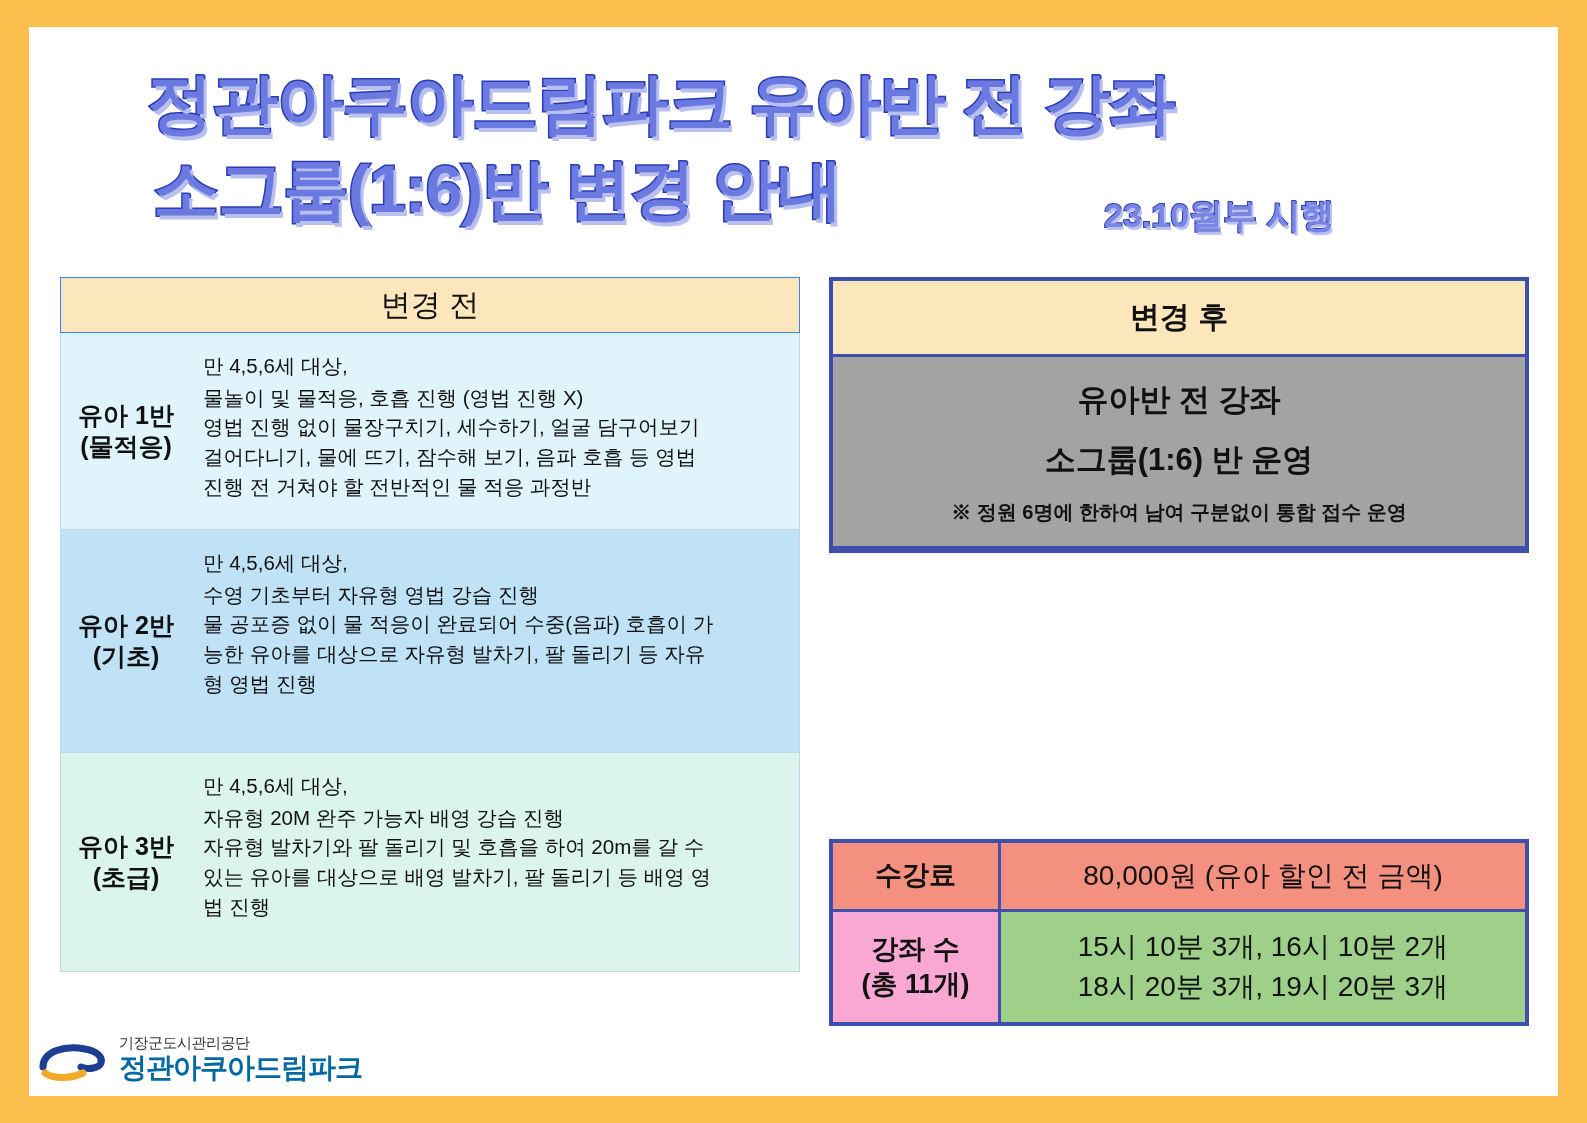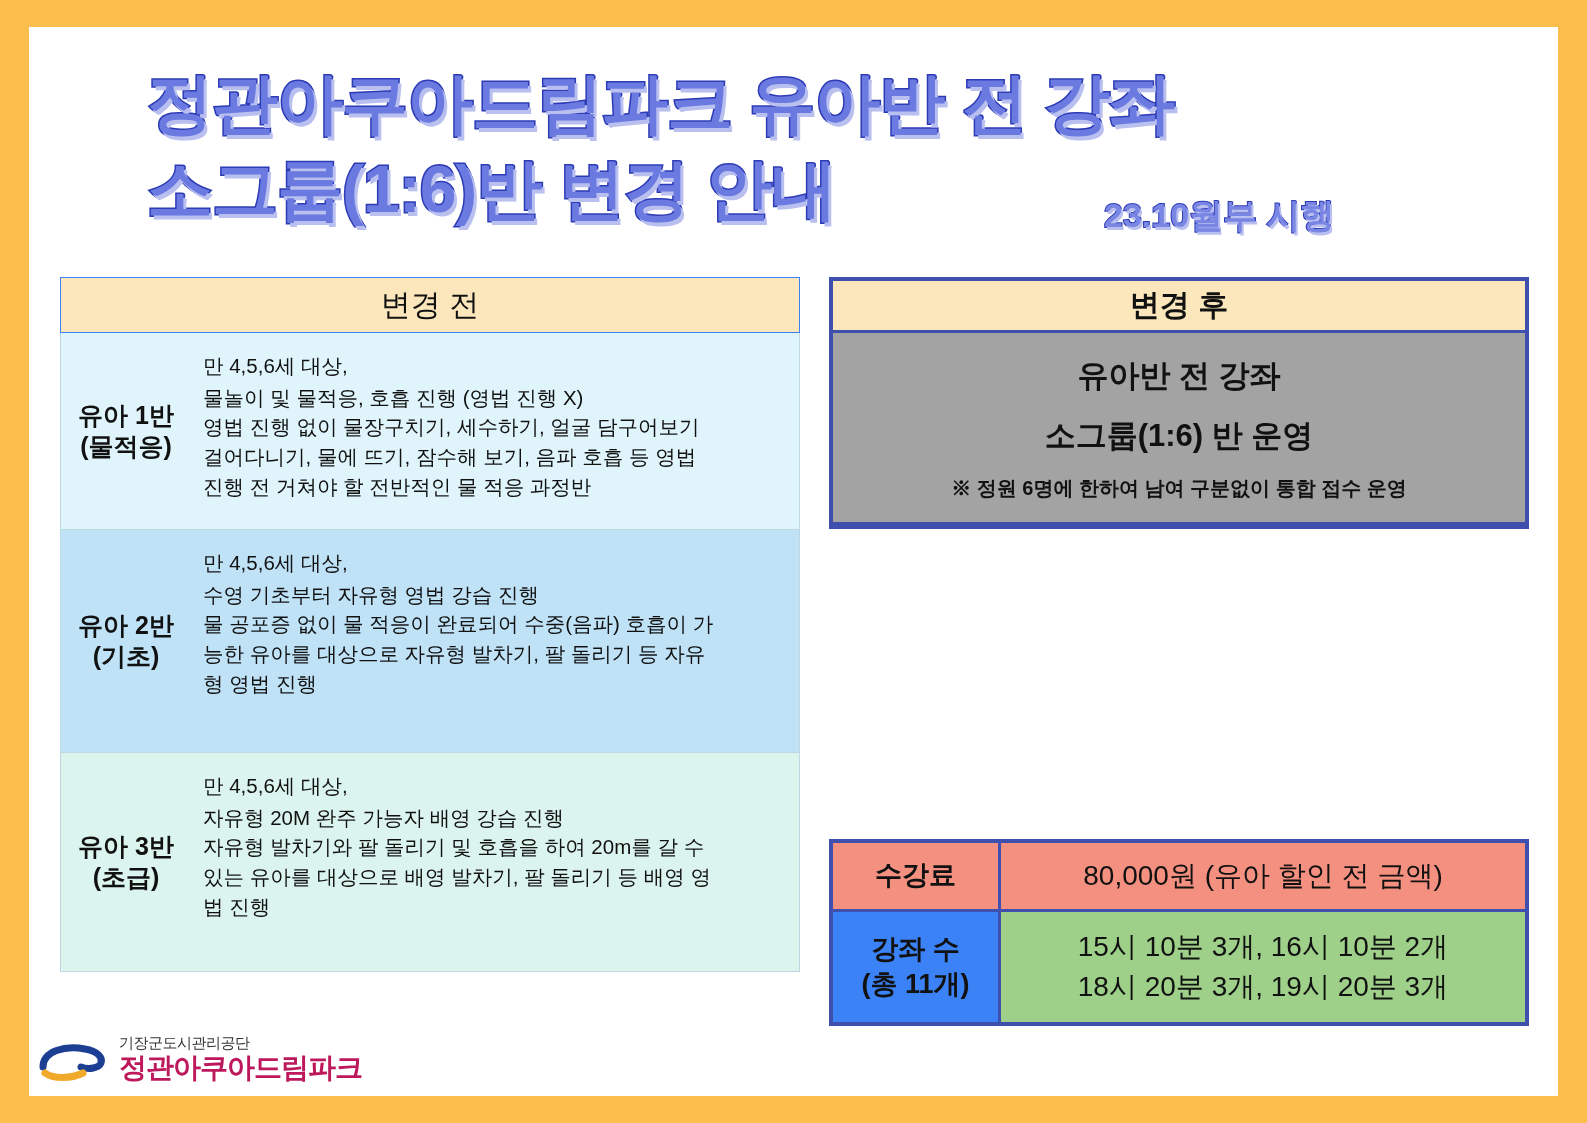--- a/index.html
+++ b/index.html
@@ -40,21 +40,21 @@
     text-shadow: 3px 4px 0 #b9c0f0;
   }
   .title-line1 {
     position: absolute;
     left: 118px;
     top: 24px;
     font-size: 66px;
   }
   .title-line2 {
     position: absolute;
-    left: 118px;
+    left: 124px;
     top: 110px;
     font-size: 66px;
   }
   .title-sub {
     position: absolute;
     left: 1075px;
     top: 148px;
     font-size: 34px;
     font-weight: bold;
     color: #7a86e4;
@@ -120,21 +120,21 @@
     position: absolute;
     left: 800px;
     top: 250px;
     width: 700px;
     border: 4px solid #3f4fae;
     box-sizing: border-box;
     background: #dff5fb;
   }
   .right-head {
     background: #fce7bd;
-    height: 52px;
+    height: 76px;
     display: flex;
     align-items: center;
     justify-content: center;
     font-size: 30px;
     font-weight: bold;
     color: #111;
     border-bottom: 3px solid #3f4fae;
     box-sizing: border-box;
   }
   .right-sec1 {
@@ -202,21 +202,21 @@
     justify-content: center;
     text-align: center;
     font-size: 28px;
     color: #111;
     line-height: 1.42;
     padding: 10px 4px;
     box-sizing: border-box;
   }
   .fee-row.top .fee-key { background: #f4907f; height: 66px; }
   .fee-row.top .fee-val { background: #f4907f; height: 66px; }
-  .fee-row.bot .fee-key { background: #3b82f6; height: 110px; }
+  .fee-row.bot .fee-key { background: #f9a8d4; height: 110px; }
   .fee-row.bot .fee-val { background: #9fd08a; height: 110px; }
   
   .footer {
     position: absolute;
     left: 6px;
     bottom: 4px;
     width: 100%;
     height: 66px;
     display: flex;
     align-items: center;
@@ -236,21 +236,21 @@
   }
   .footer .txt .small {
     font-size: 15px;
     color: #333;
     letter-spacing: -0.5px;
     margin-bottom: 2px;
   }
   .footer .txt .big {
     font-size: 28px;
     font-weight: bold;
-    color: #be185d;
+    color: #0369a1;
     letter-spacing: -1px;
   }
 </style>
 </head>
 <body>
 
 <div class="poster">
 
   <div class="title-block">
     <div class="title-line title-line1">정관아쿠아드림파크 유아반 전 강좌</div>

